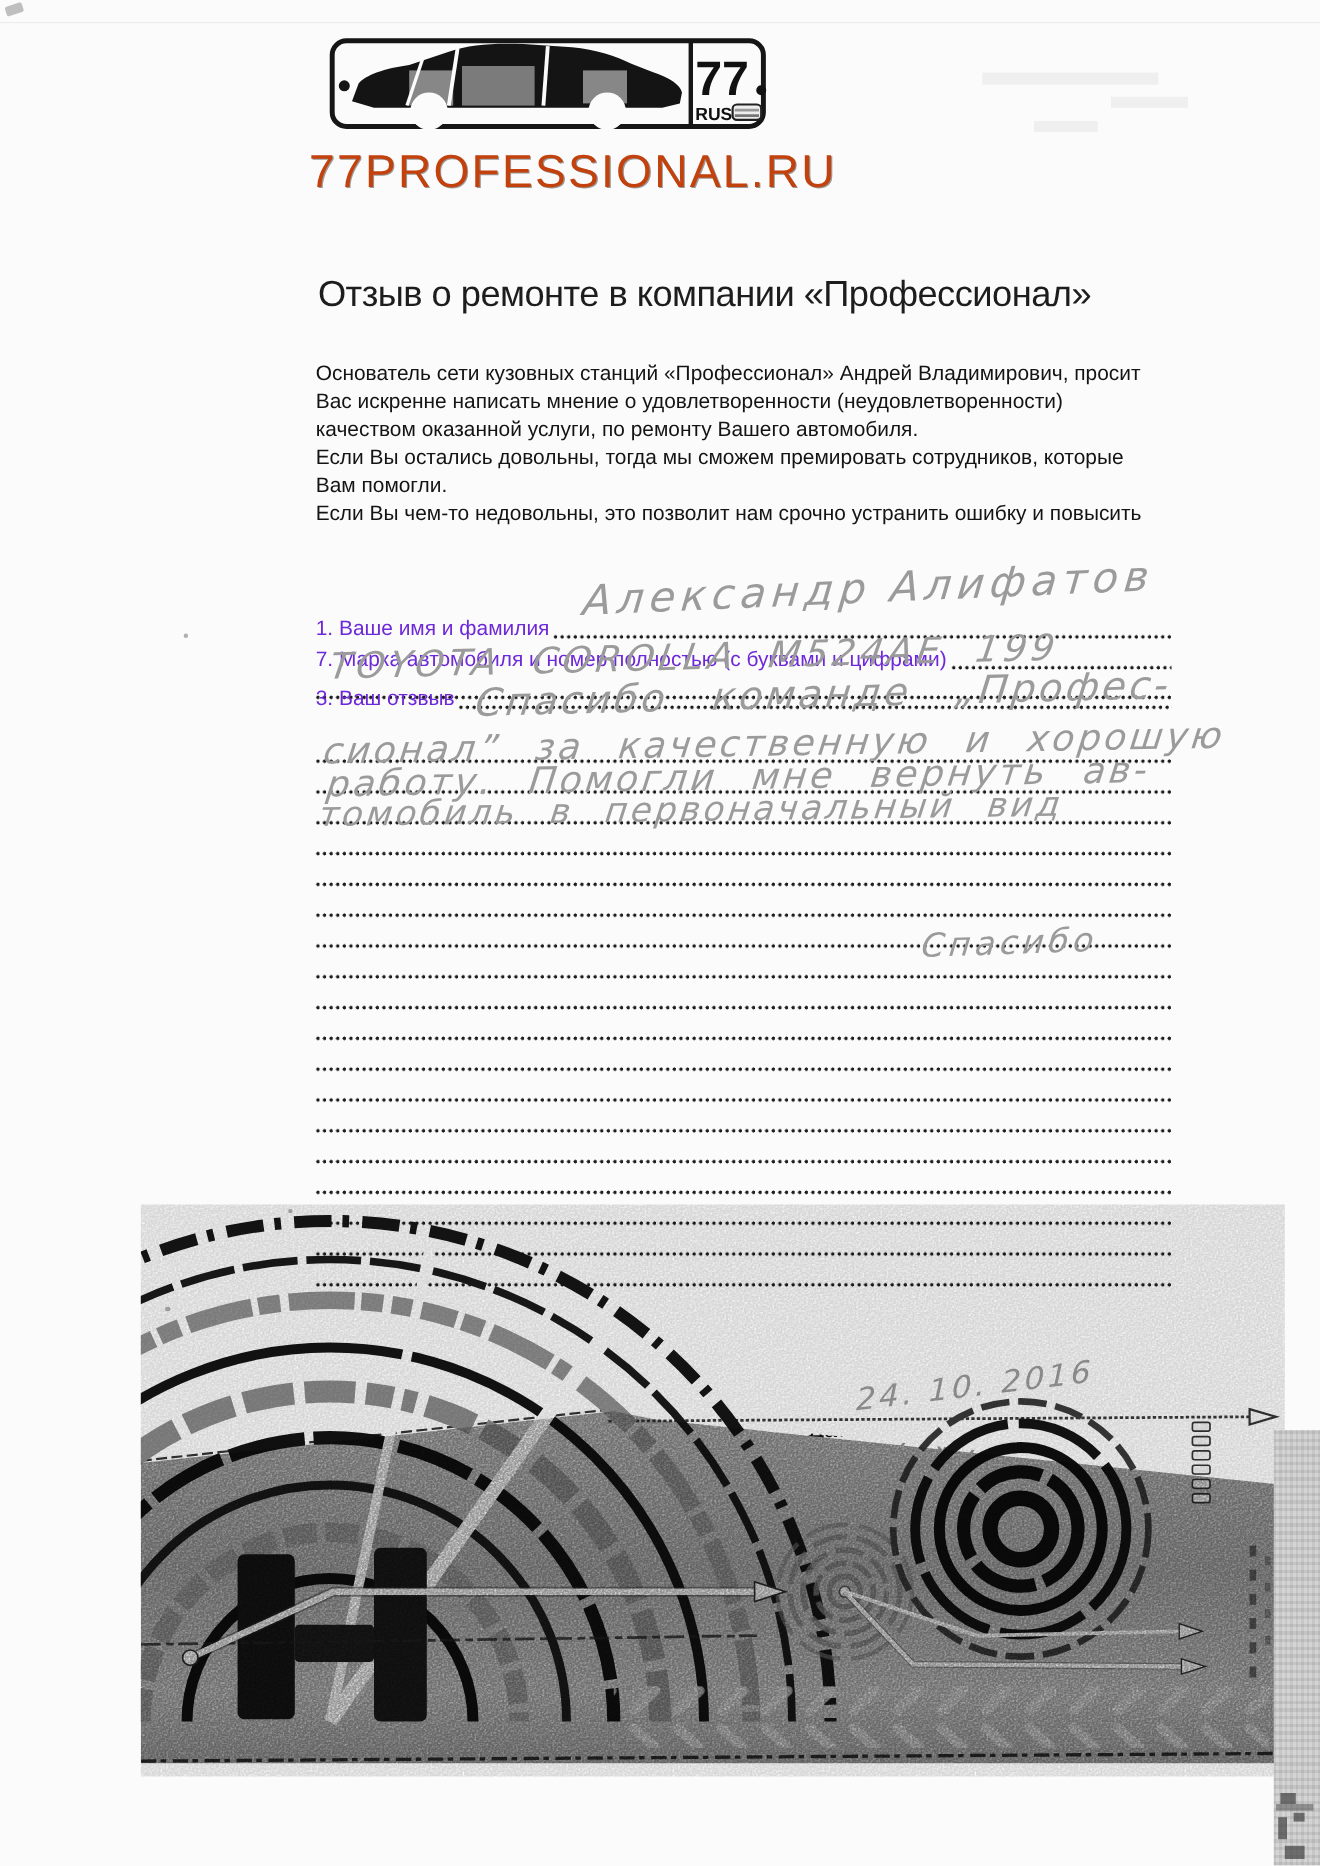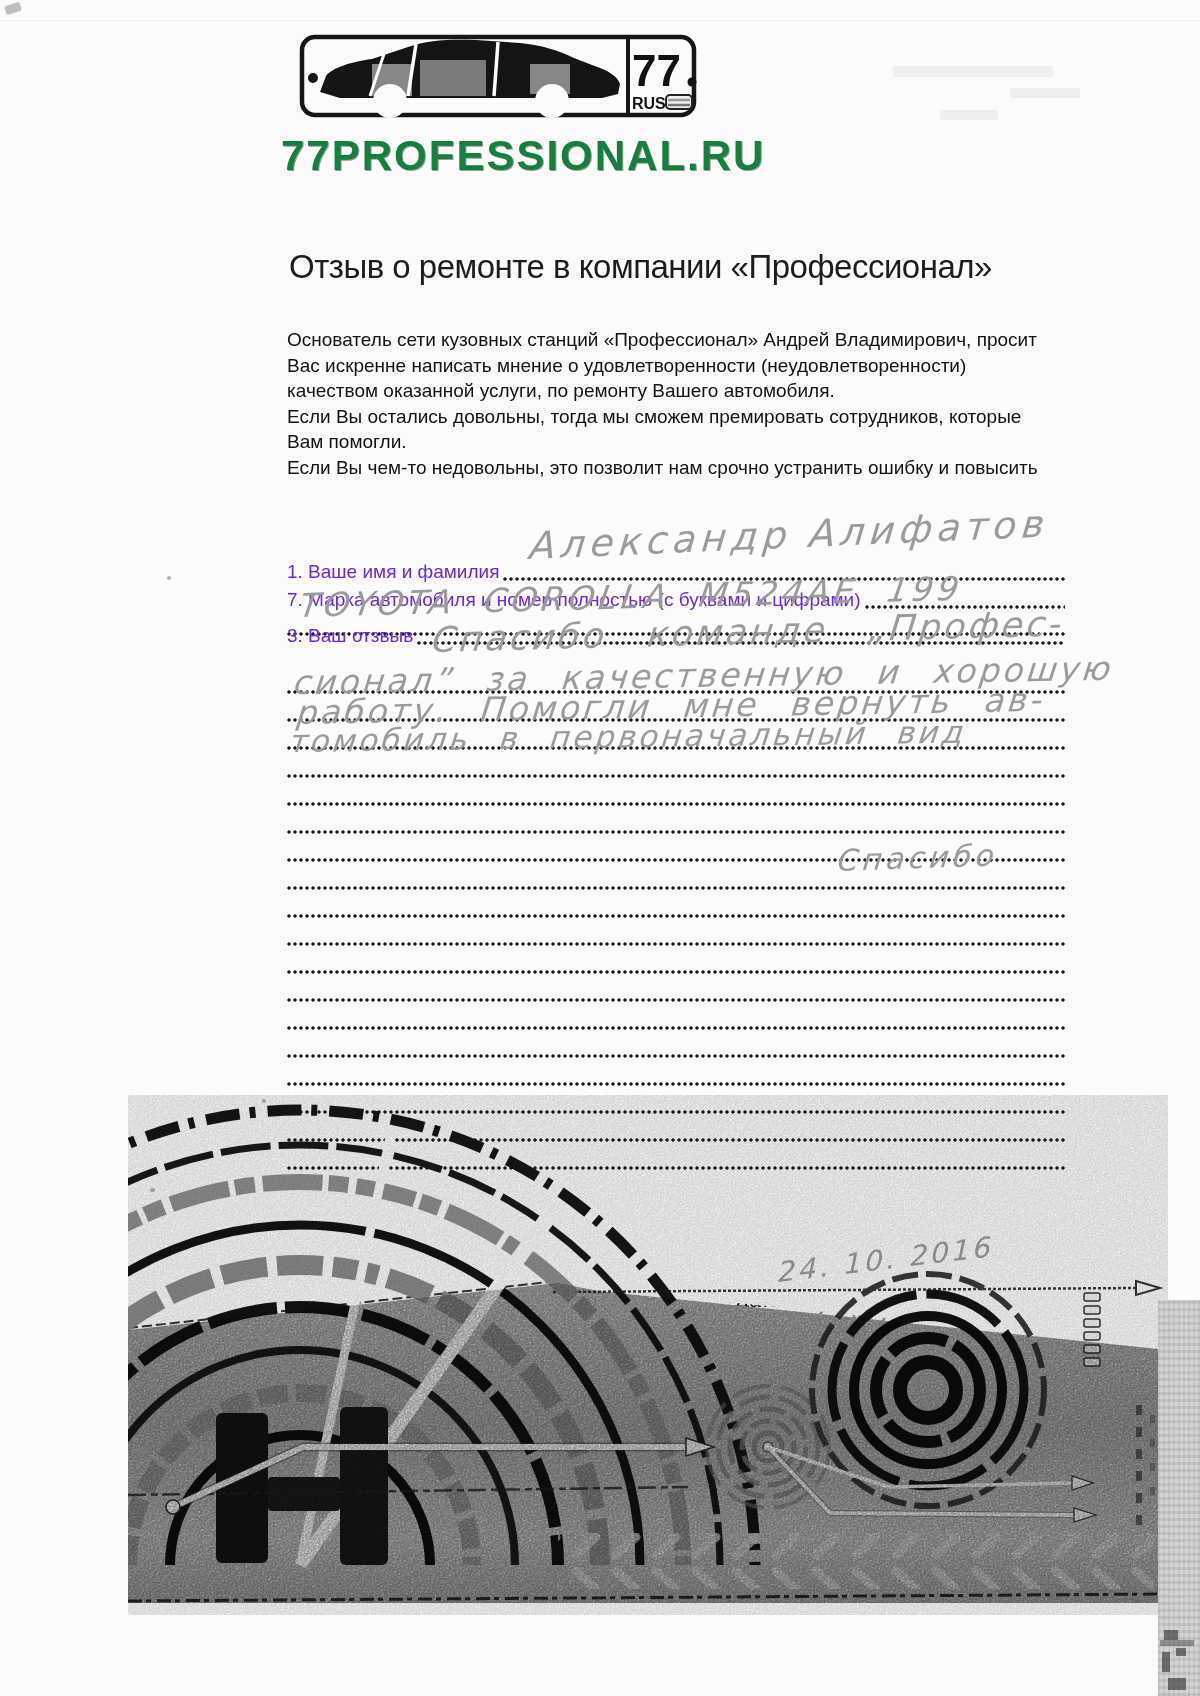--- a/index.html
+++ b/index.html
@@ -1,22 +1,22 @@
 <!DOCTYPE html>
 <html><head>
 <meta charset="utf-8">
 <style>
   html,body{margin:0;padding:0;}
   body{width:1200px;height:1696px;background:#fbfbfb;position:relative;overflow:hidden;
        font-family:"Liberation Sans",sans-serif;color:#161616;}
   .abs{position:absolute;}
   
   .logo-svg{left:280px;top:34px;width:430px;height:88px;}
-  .site-name{left:281px;top:132px;font-size:42px;font-weight:700;letter-spacing:2px;
-             color:#15803d;text-shadow:1px 1px 0 #9a9a9a;white-space:nowrap;}
+  .site-name{left:281px;top:132px;font-size:42px;font-weight:400;letter-spacing:2px;
+             color:#c2410c;text-shadow:1px 1px 0 #9a9a9a;white-space:nowrap;}
   
   .page-title{left:289px;top:248px;font-size:33px;font-weight:400;color:#1d1d1d;
               letter-spacing:-0.5px;white-space:nowrap;}
   .intro{left:287px;top:327px;font-size:19px;line-height:25.5px;color:#141414;}
   .intro div{white-space:nowrap;}
   
   .dotline{height:4px;background-image:radial-gradient(circle at 2px 2px,#1c1c1c 1.45px,rgba(0,0,0,0) 1.8px);
            background-size:6px 4px;background-repeat:repeat-x;}
   .fieldrow{left:287px;width:778px;height:26px;display:flex;align-items:flex-end;}
   .fieldrow .lbl{font-size:19px;white-space:nowrap;line-height:20px;color:#6d28d9;}

